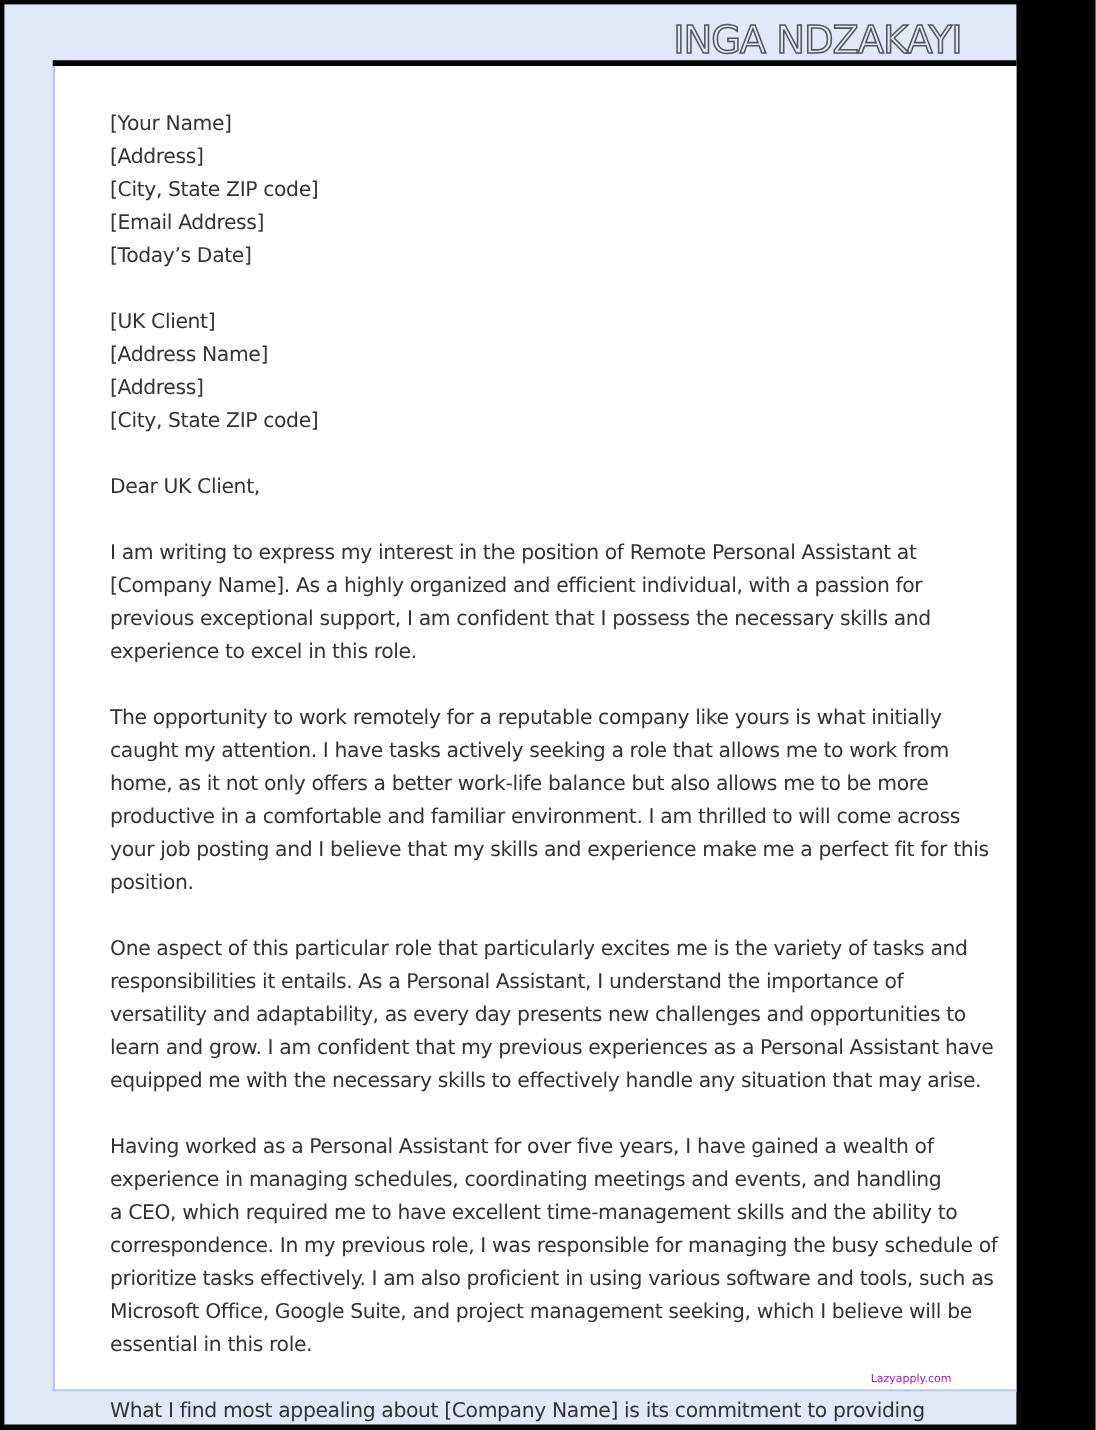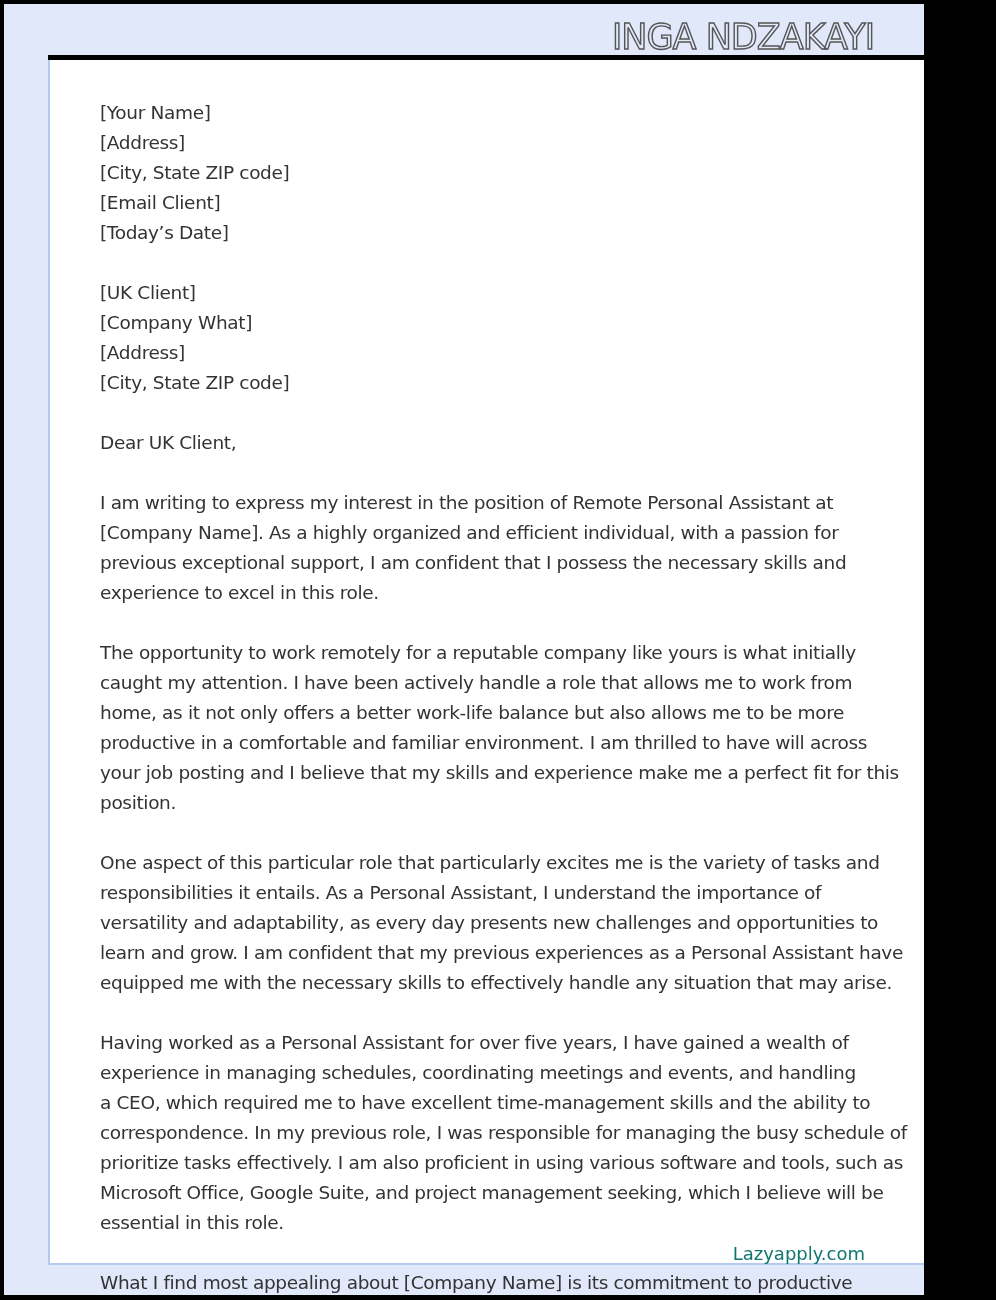--- a/index.html
+++ b/index.html
@@ -31,75 +31,75 @@
     .topbar-ext { position:absolute; left: 44px; top: 51px; width: 902px; height: 5px; background:#000; }
     .content {
       position: absolute; left: 96px; top: 94px; width: 800px;
       font-size: 18.5px; line-height: 30px; color: #333;
       letter-spacing: -0.35px;
     }
     .content p { margin: 0 0 30px 0; }
     .line { display: block; white-space: nowrap; }
     .watermark {
       position: absolute; right: 59px; top: 1242px;
-      font-size: 18px; color: #0f766e; line-height: 16px;
+      font-size: 10px; color: #a21caf; line-height: 16px;
     }
   </style>
 </head>
 <body>
 
 <div class="frame">
   <div class="header-name">INGA NDZAKAYI</div>
   <div class="page"></div>
   <div class="topbar-ext"></div>
   <div class="watermark">Lazyapply.com</div>
   <div class="content">
     <p>
       <span class="line">[Your Name]</span>
       <span class="line">[Address]</span>
       <span class="line">[City, State ZIP code]</span>
-      <span class="line">[Email Client]</span>
+      <span class="line">[Email Address]</span>
       <span class="line">[Today’s Date]</span>
     </p>
     <p>
       <span class="line">[UK Client]</span>
-      <span class="line">[Company What]</span>
+      <span class="line">[Address Name]</span>
       <span class="line">[Address]</span>
       <span class="line">[City, State ZIP code]</span>
     </p>
     <p>
       <span class="line">Dear UK Client,</span>
     </p>
     <p>
       <span class="line">I am writing to express my interest in the position of Remote Personal Assistant at</span>
       <span class="line">[Company Name]. As a highly organized and efficient individual, with a passion for</span>
       <span class="line">previous exceptional support, I am confident that I possess the necessary skills and</span>
       <span class="line">experience to excel in this role.</span>
     </p>
     <p>
       <span class="line">The opportunity to work remotely for a reputable company like yours is what initially</span>
-      <span class="line">caught my attention. I have been actively handle a role that allows me to work from</span>
+      <span class="line">caught my attention. I have tasks actively seeking a role that allows me to work from</span>
       <span class="line">home, as it not only offers a better work-life balance but also allows me to be more</span>
-      <span class="line">productive in a comfortable and familiar environment. I am thrilled to have will across</span>
+      <span class="line">productive in a comfortable and familiar environment. I am thrilled to will come across</span>
       <span class="line">your job posting and I believe that my skills and experience make me a perfect fit for this</span>
       <span class="line">position.</span>
     </p>
     <p>
       <span class="line">One aspect of this particular role that particularly excites me is the variety of tasks and</span>
       <span class="line">responsibilities it entails. As a Personal Assistant, I understand the importance of</span>
       <span class="line">versatility and adaptability, as every day presents new challenges and opportunities to</span>
       <span class="line">learn and grow. I am confident that my previous experiences as a Personal Assistant have</span>
       <span class="line">equipped me with the necessary skills to effectively handle any situation that may arise.</span>
     </p>
     <p>
       <span class="line">Having worked as a Personal Assistant for over five years, I have gained a wealth of</span>
       <span class="line">experience in managing schedules, coordinating meetings and events, and handling</span>
       <span class="line">a CEO, which required me to have excellent time-management skills and the ability to</span>
       <span class="line">correspondence. In my previous role, I was responsible for managing the busy schedule of</span>
       <span class="line">prioritize tasks effectively. I am also proficient in using various software and tools, such as</span>
       <span class="line">Microsoft Office, Google Suite, and project management seeking, which I believe will be</span>
       <span class="line">essential in this role.</span>
     </p>
     <p>
-      <span class="line">What I find most appealing about [Company Name] is its commitment to productive</span>
+      <span class="line">What I find most appealing about [Company Name] is its commitment to providing</span>
     </p>
   </div>
 </div>
 
 </body></html>

